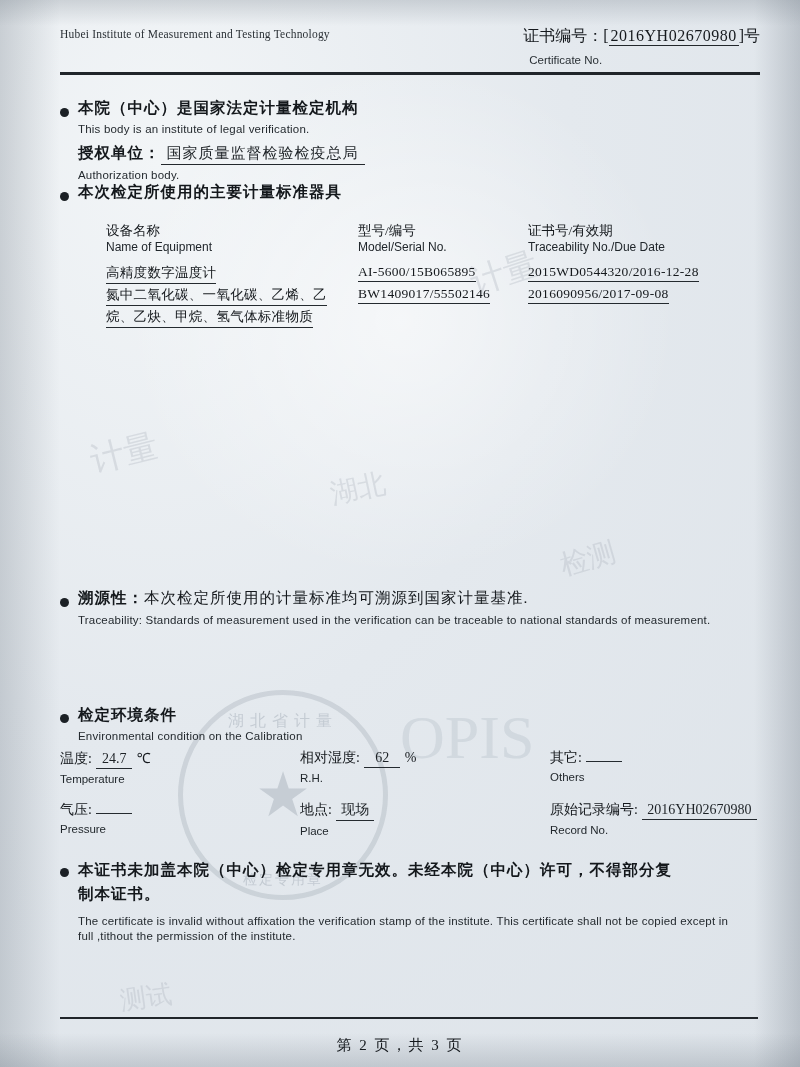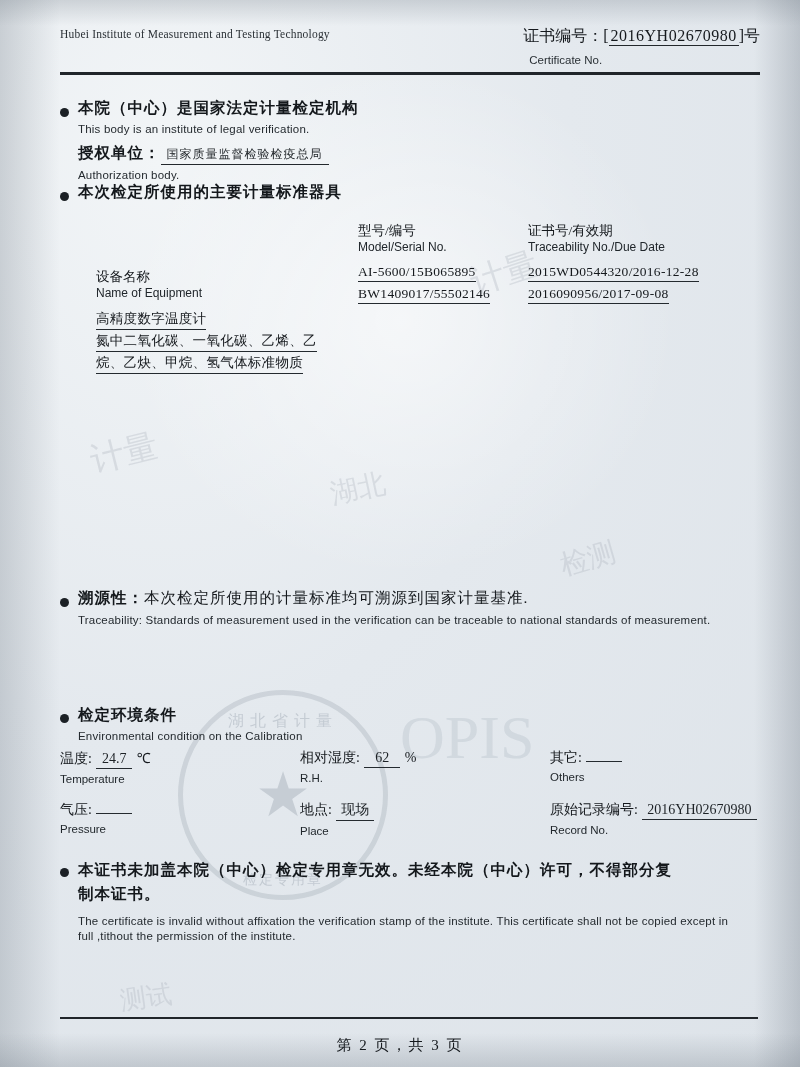--- a/index.html
+++ b/index.html
@@ -196,21 +196,21 @@
   
   .s2 { position: absolute; left: 78px; top: 182px; }
   .s2 .en1 { margin-top: 4px; }
 
   .std-table {
     position: absolute;
     left: 90px; top: 222px;
     width: 640px;
   }
   .std-table .row { position: relative; height: 19px; }
-  .col-a { position: absolute; left: 6px; margin-top: 46px; }
+  .col-a { position: absolute; left: 16px; }
   .col-b { position: absolute; left: 268px; }
   .col-c { position: absolute; left: 438px; }
   .hdr-cn { font-family: "Liberation Serif", serif; font-size: 13.5px; color: #14181c; }
   .hdr-en { font-family: "Liberation Sans", sans-serif; font-size: 12px; color: #20262b; }
   .val {
     font-family: "Liberation Serif", serif;
     font-size: 13.5px;
     color: #15191d;
     border-bottom: 1.2px solid #242a2f;
     padding-bottom: 1px;
@@ -304,21 +304,21 @@
         <div class="cert-cn"><span>证书编号：</span><span>[</span><span class="cert-num">2016YH02670980</span><span>]号</span></div>
         <div class="cert-en">Certificate No.</div>
       </div>
     </div>
     <div class="rule-top"></div>
 
     <div class="bullet" style="left:60px; top:108px;"></div>
     <div class="s1">
       <div class="cn cn1">本院（中心）是国家法定计量检定机构</div>
       <div class="en en1">This body is an institute of  legal  verification.</div>
-      <div class="auth"><span class="cn">授权单位：</span><span class="ul hand" style="font-size:12px;">国家质量监督检验检疫总局</span></div>
+      <div class="auth"><span class="cn">授权单位：</span><span class="ul hand" style="font-size:15px;">国家质量监督检验检疫总局</span></div>
       <div class="en en2">Authorization body.</div>
     </div>
 
     <div class="bullet" style="left:60px; top:192px;"></div>
     <div class="s2">
       <div class="cn">本次检定所使用的主要计量标准器具</div>
     </div>
 
     <div class="std-table">
       <div class="row" style="height:18px;">

